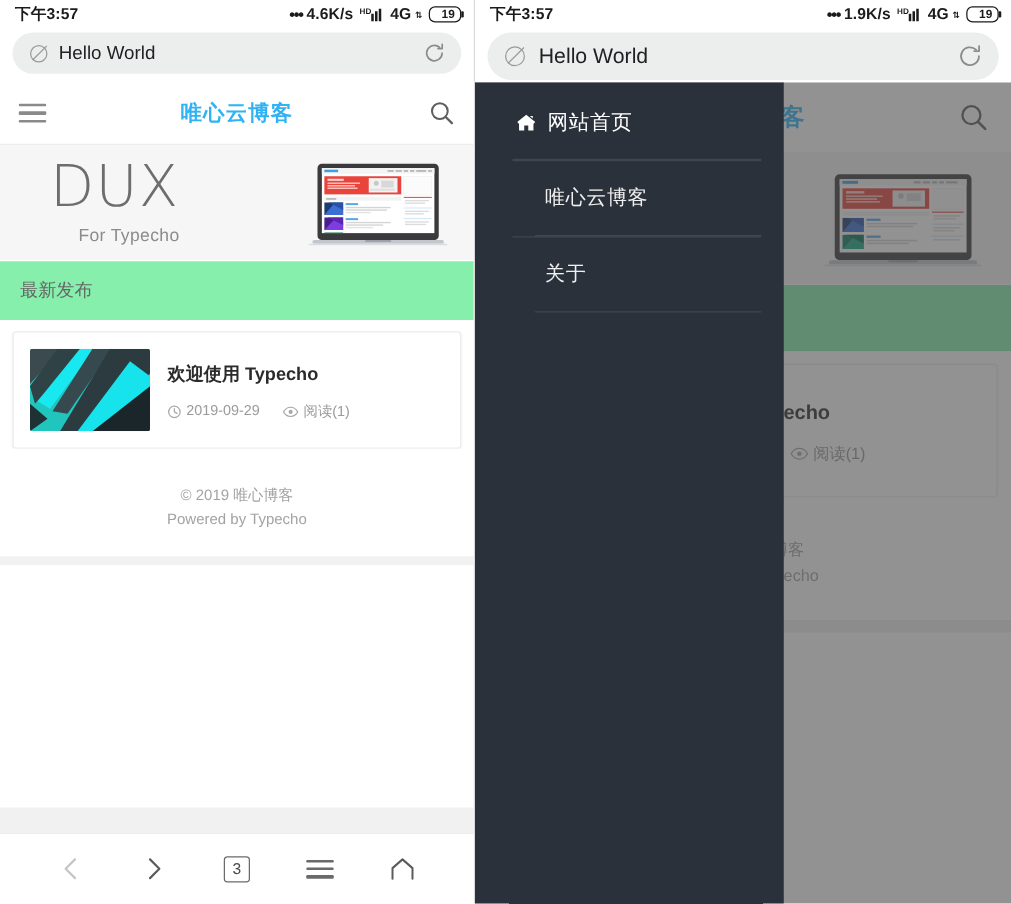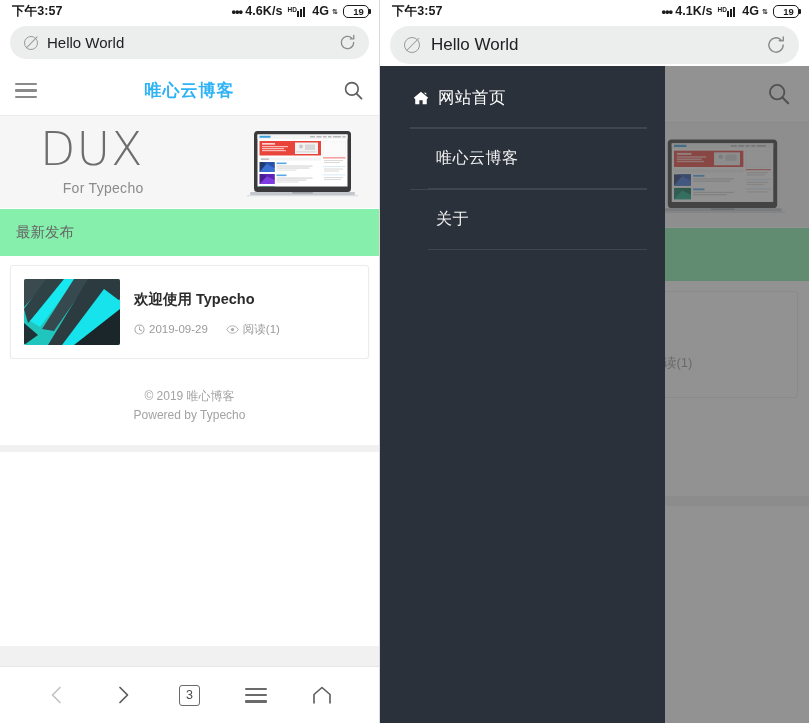--- a/index.html
+++ b/index.html
@@ -149,21 +149,21 @@
   
   .page-under { position: absolute; left: 0; top: 66px; right: 0; bottom: 0; overflow: hidden; }
   .page-scaled { width: 429px; transform-origin: top left; }
   .dim-overlay {
     position: absolute; left: 0; top: 66px; right: 0; bottom: 0;
     background: rgba(74,74,74,.60); z-index: 5;
   }
 
   
   .drawer {
-    position: absolute; left: 0; top: 66px; width: 285px; bottom: 0;
+    position: absolute; left: 0; top: 66px; width: 247px; bottom: 0;
     background: #2a313a; z-index: 10; padding-top: 2px;
   }
   .drawer-item {
     display: flex; align-items: center; height: 59px; padding-left: 32px;
     color: #ffffff; font-size: 16.5px; letter-spacing: .5px;
   }
   .drawer-item .d-icon { width: 26px; display: flex; align-items: center; color: #fff; flex: none; }
   .drawer-item.sub { padding-left: 56px; font-size: 16px; color: #f0f0f0; }
   .drawer-div { height: 1px; background: rgba(255,255,255,.10); margin-left: 30px; margin-right: 18px; }
   .drawer-div.sub { margin-left: 48px; }
@@ -355,21 +355,21 @@
       </div>
     </div>
   </div>
 
   <div class="panel panel-right">
 
     <div class="statusbar">
       <span>下午3:57</span>
       <span class="st-right">
         <span class="dots">•••</span>
-        <span class="netspeed">4.1K/s</span>
+        <span class="netspeed">1.9K/s</span>
         <span class="sig">
           <span class="hd">HD</span>
           <i></i>
             <i></i>
             <i></i>
             <i></i>
         </span>
         <span class="fourg">4G</span>
         <span class="uparrow">⇅</span>
         <span class="battery">

